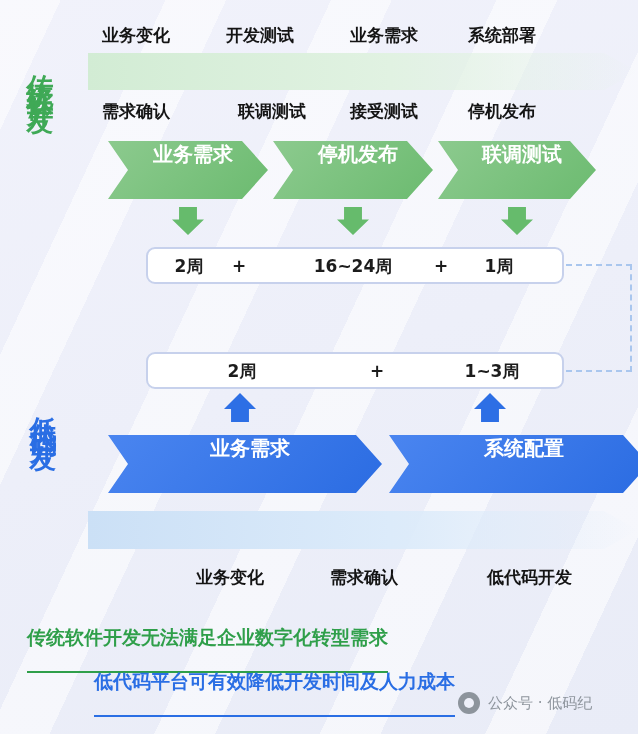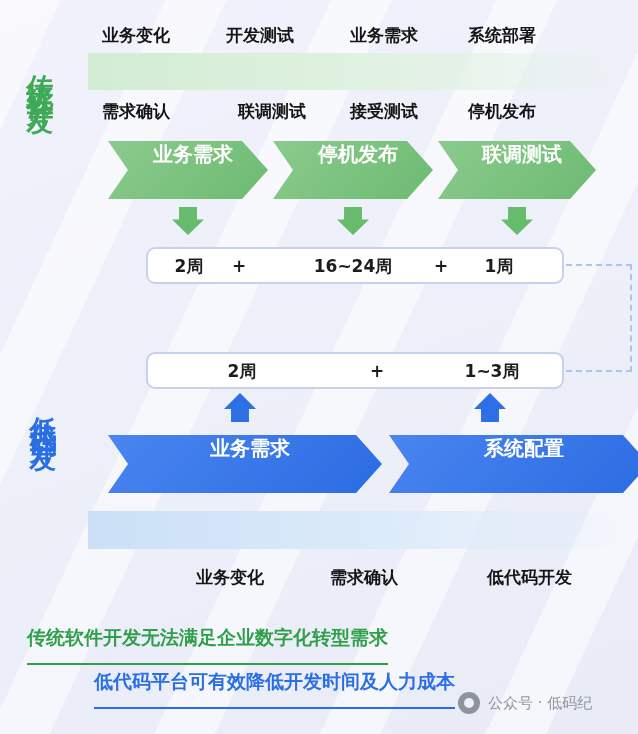--- a/index.html
+++ b/index.html
@@ -74,21 +74,21 @@
     color:#2767d6; font-size:17px; font-weight:700; white-space:nowrap;
   }
 
   
   .dash-h { height:0; border-top:2px dashed #a9c6ee; }
   .dash-v { width:0; border-left:2px dashed #a9c6ee; }
 
   
   .conclusion {
     font-size:19px; font-weight:700; white-space:nowrap;
-    border-bottom:2.5px solid currentColor; padding-bottom:12px;
+    border-bottom:2.5px solid currentColor; padding-bottom:20px;
   }
   .conclusion-green { color:#2f9f4a; left:27px; top:625px; }
   .conclusion-blue  { color:#2a6ee4; left:94px; top:669px; }
 
   
   .watermark {
     left:458px; top:692px; display:flex; align-items:center; gap:8px;
     color:#8d949c; font-size:15px; font-weight:500; white-space:nowrap;
   }
   .wm-icon {

